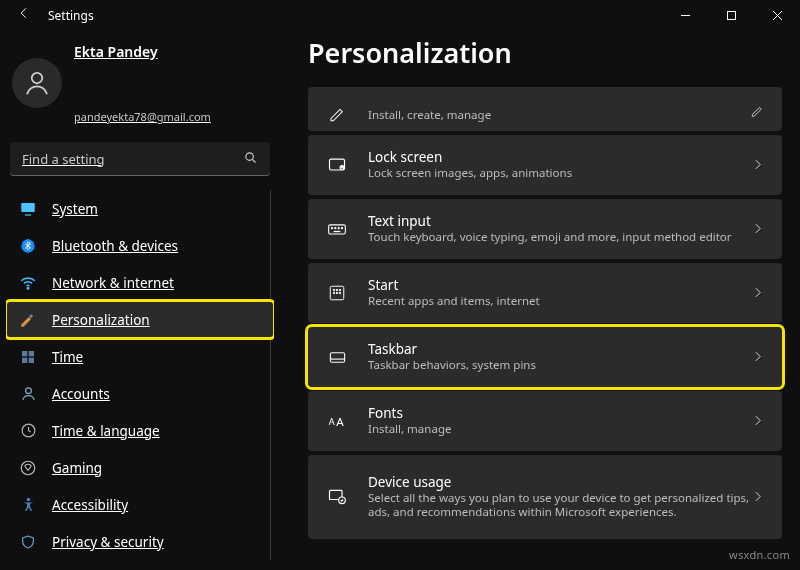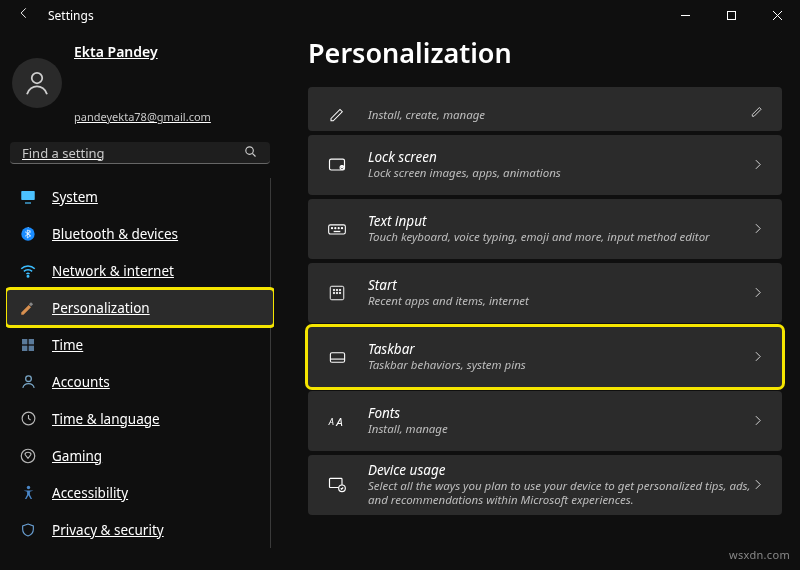--- a/index.html
+++ b/index.html
@@ -14,36 +14,36 @@
 
   .content { display:flex; height:calc(100% - 30px); }
 
   
   .sidebar { width:280px; padding:8px 6px 0 6px; display:flex; flex-direction:column; position:relative;text-decoration:underline; }
   .profile { display:flex; align-items:center; gap:12px; padding:4px 6px 18px 6px; }
   .avatar { width:50px; height:50px; border-radius:50%; background:#2a2a2a; display:flex; align-items:center; justify-content:center; }
   .profile .name { font-size:14px; font-weight:600; }
   .profile .email { font-size:11px; color:#c9c9c9;margin-top:48px; }
 
-  .search { margin:0 4px 14px 4px; background:#1e1e1e; border-bottom:1px solid #666; height:22px; border-radius:4px; display:flex; align-items:center; padding:0 12px; }
+  .search { margin:0 4px 14px 4px; background:#1e1e1e; border-bottom:1px solid #666; height:34px; border-radius:4px; display:flex; align-items:center; padding:0 12px; }
   .search input { flex:1; background:transparent; border:none; outline:none; color:#fff; font-size:13px; }
   .search input::placeholder { color:#c9c9c9; }
 
   .navlist { display:flex; flex-direction:column; gap:0; overflow:hidden; position:relative; }
   .nav-divider { position:absolute; top:0; bottom:0; right:3px; width:1px; background:#3a3a3a; }
   .navitem { display:flex; align-items:center; gap:14px; height:37px; padding:0 12px; border-radius:4px; font-size:13.5px; cursor:default; position:relative; }
   .navitem.active { background:#2b2b2b; }
   .navitem .icon { width:20px; height:20px; display:flex; align-items:center; justify-content:center; }
   .highlight-nav { outline:3px solid #f5e500; outline-offset:-1px; }
 
   
   .main { flex:1; padding:0 18px 0 28px; overflow:hidden; }
   .main h1 { font-size:27px; font-weight:600; margin:4px 0 16px 0; }
   .cards { display:flex; flex-direction:column; gap:4px; }
-  .card { background:#2b2b2b; border-radius:4px; height:60px; display:flex; align-items:center; padding:0 18px 0 16px; cursor:default;font-style:italic; }
+  .card { background:#2b2b2b; border-radius:4px; height:60px; display:flex; align-items:center; padding:0 18px 0 16px; cursor:default; }
   .card.short { height:44px; align-items:flex-end; padding-bottom:8px; }
   .card .cicon { width:26px; display:flex; align-items:center; justify-content:center; margin-right:18px; color:#fff; }
   .card .ctext { flex:1; }
   .card .ctitle { font-size:13.5px; line-height:1.25; }
   .card .csub { font-size:11.5px; color:#bdbdbd; line-height:1.3; }
   .card .chev { color:#d8d8d8; }
   .highlight-main { outline:3px solid #f5e500; outline-offset:0; }
 
   .watermark { position:absolute; right:10px; bottom:8px; font-size:11px; color:#888; letter-spacing:.3px; }
 </style>
@@ -327,21 +327,21 @@
           <div class="ctitle">Fonts</div>
           <div class="csub">Install, manage</div>
         </div>
         <span class="chev">
           <svg width="13" height="13" viewBox="0 0 24 24" fill="none" stroke="#d8d8d8" stroke-width="1.8">
               <path d="M9 4l8 8-8 8"></path>
             </svg>
         </span>
       </div>
 
-      <div class="card" style="height:60px">
+      <div class="card" style="height:84px">
         <span class="cicon">
           <svg width="20" height="20" viewBox="0 0 24 24" fill="none" stroke="#fff" stroke-width="1.4">
               <rect x="3" y="4" width="15" height="11" rx="1"></rect>
               <circle cx="18" cy="16" r="4" fill="#2b2b2b"></circle>
               <path d="M16.5 16l1 1 2-2"></path>
             </svg>
         </span>
         <div class="ctext">
           <div class="ctitle">Device usage</div>
           <div class="csub">Select all the ways you plan to use your device to get personalized tips, ads, and recommendations within Microsoft experiences.</div>

